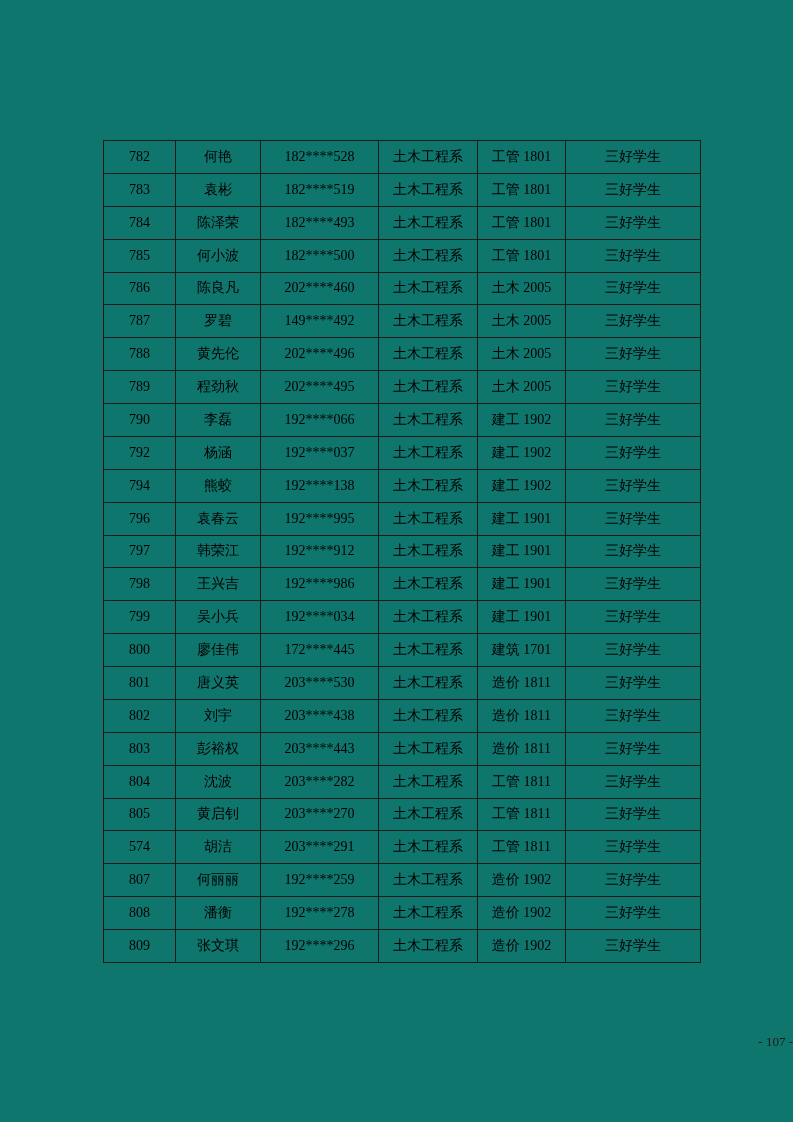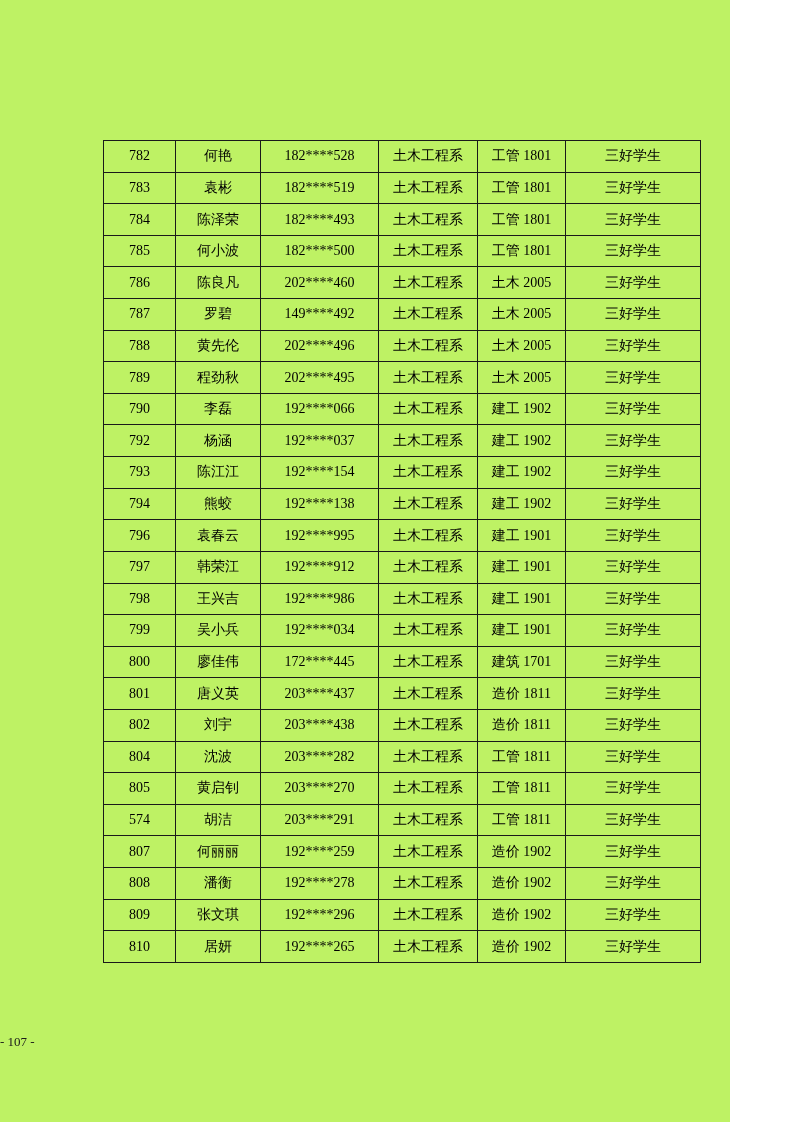--- a/index.html
+++ b/index.html
@@ -8,22 +8,22 @@
     height: 1122px;
     background: #ffffff;
     position: relative;
     font-family: "Liberation Serif", "DejaVu Serif", serif;
     color: #000000;
     overflow: hidden;
   }
   .sheet {
     position: absolute;
     left: 0; top: 0;
-    width: 730px; height: 1122px;
-    background: #bef264;
+    width: 793px; height: 1122px;
+    background: #0f766e;
   }
   table.award {
     position: absolute;
     left: 103px;
     top: 140px;
     width: 597px;
     height: 823px;
     border-collapse: collapse;
     table-layout: fixed;
   }
@@ -35,21 +35,21 @@
     line-height: 1;
     padding: 0;
     overflow: hidden;
     white-space: nowrap;
   }
   .footer {
     position: absolute;
     left: 0;
     top: 1034px;
     width: 793px;
-    text-align: left;
+    text-align: right;
     font-size: 13px;
     color: #1a1a1a;
   }
 </style>
 </head>
 <body>
 
 <div class="sheet">
 
   <table class="award">
@@ -146,28 +146,20 @@
 
   <tr>
     <td>792</td>
     <td>杨涵</td>
     <td>192****037</td>
     <td>土木工程系</td>
     <td>建工 1902</td>
     <td>三好学生</td>
   </tr>
 
-  <tr>
-    <td>793</td>
-    <td>陈江江</td>
-    <td>192****154</td>
-    <td>土木工程系</td>
-    <td>建工 1902</td>
-    <td>三好学生</td>
-  </tr>
 
   <tr>
     <td>794</td>
     <td>熊蛟</td>
     <td>192****138</td>
     <td>土木工程系</td>
     <td>建工 1902</td>
     <td>三好学生</td>
   </tr>
 
@@ -213,35 +205,43 @@
     <td>廖佳伟</td>
     <td>172****445</td>
     <td>土木工程系</td>
     <td>建筑 1701</td>
     <td>三好学生</td>
   </tr>
 
   <tr>
     <td>801</td>
     <td>唐义英</td>
-    <td>203****437</td>
+    <td>203****530</td>
     <td>土木工程系</td>
     <td>造价 1811</td>
     <td>三好学生</td>
   </tr>
 
   <tr>
     <td>802</td>
     <td>刘宇</td>
     <td>203****438</td>
     <td>土木工程系</td>
     <td>造价 1811</td>
     <td>三好学生</td>
   </tr>
 
+  <tr>
+    <td>803</td>
+    <td>彭裕权</td>
+    <td>203****443</td>
+    <td>土木工程系</td>
+    <td>造价 1811</td>
+    <td>三好学生</td>
+  </tr>
 
   <tr>
     <td>804</td>
     <td>沈波</td>
     <td>203****282</td>
     <td>土木工程系</td>
     <td>工管 1811</td>
     <td>三好学生</td>
   </tr>
 
@@ -283,26 +283,18 @@
 
   <tr>
     <td>809</td>
     <td>张文琪</td>
     <td>192****296</td>
     <td>土木工程系</td>
     <td>造价 1902</td>
     <td>三好学生</td>
   </tr>
 
-  <tr>
-    <td>810</td>
-    <td>居妍</td>
-    <td>192****265</td>
-    <td>土木工程系</td>
-    <td>造价 1902</td>
-    <td>三好学生</td>
-  </tr>
 </tbody>
   </table>
 
   <div class="footer">- 107 -</div>
 
 </div>
 
 </body></html>

